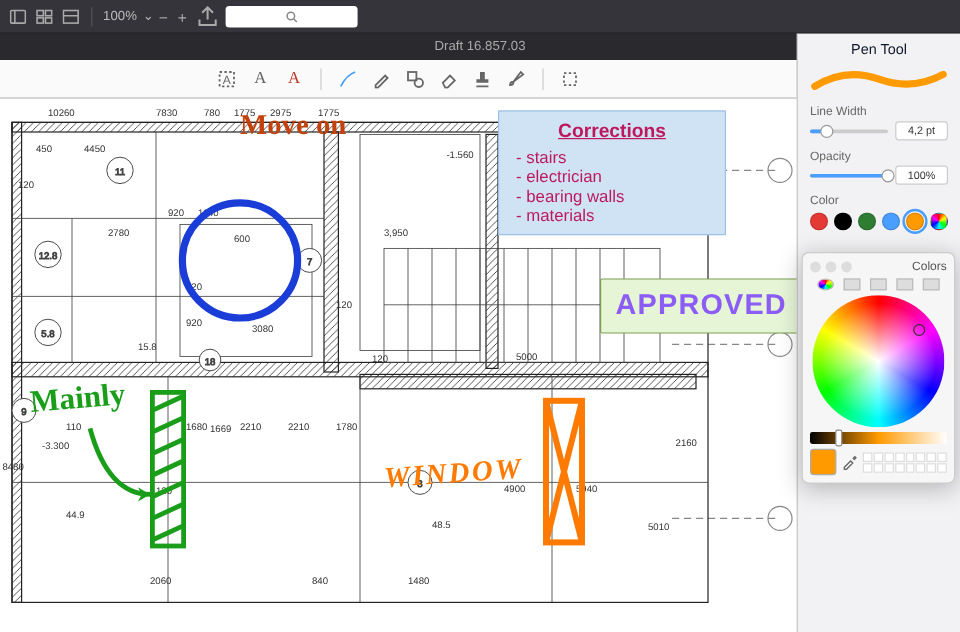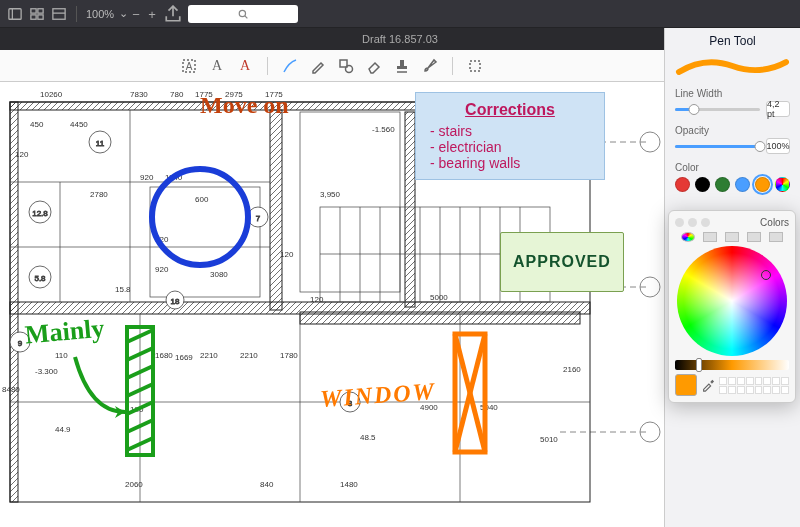--- a/index.html
+++ b/index.html
@@ -27,35 +27,35 @@
 .ts-icon svg{width:16px;height:16px;stroke:currentColor;fill:none;stroke-width:1.5}
 .ts-sep{width:1px;height:18px;background:#ccc}
 .canvas{position:absolute;top:82px;left:0;right:136px;bottom:0;background:#fff;overflow:hidden}
 .blueprint{position:absolute;inset:0;background:#fff}
 .blueprint svg{position:absolute;inset:0;width:100%;height:100%}
 .dim{font-size:8px;fill:#333;font-family:Arial}
 .annot{position:absolute;font-family:"Comic Sans MS","Marker Felt",cursive;font-weight:bold}
 .move-on{color:#c2410c;font-size:24px;left:200px;top:10px}
 .mainly{color:#1a9e1a;font-size:26px;left:25px;top:235px;transform:rotate(-5deg)}
 .window-l{color:#ff7a00;font-size:24px;left:320px;top:300px;transform:rotate(-4deg);font-style:italic;letter-spacing:2px}
-.approved{left:500px;top:150px;background:#e6f5d6;border:1px solid #7aa050;color:#14532d;font-family:Arial;font-size:16px;font-weight:bold;padding:20px 12px;letter-spacing:1px;border-radius:2px}
+.approved{left:500px;top:150px;background:#e6f5d6;border:1px solid #7aa050;color:#8b5cf6;font-family:Arial;font-size:24px;font-weight:bold;padding:8px 12px;letter-spacing:1px;border-radius:2px}
 .note{position:absolute;left:415px;top:10px;width:190px;background:#cfe3f5;border:1px solid #9ec2e3;padding:8px 10px;font-family:"Comic Sans MS",cursive;color:#be185d;font-size:14px}
 .note .hdr{text-decoration:underline;font-weight:bold;margin-bottom:4px;font-size:16px;text-align:center}
 .note ul{list-style:none;padding-left:4px}
 .note li:before{content:"- ";}
 .sidebar{position:absolute;top:28px;right:0;width:136px;bottom:0;background:#f2f2f4;border-left:1px solid #ccc;font-size:11px;padding:6px 10px;color:#333}
 .sidebar .title{text-align:center;font-size:12px;margin-bottom:4px;color:#0f172a}
 .stroke-prev{height:28px;margin:4px 0 8px;position:relative}
 .stroke-prev svg{width:100%;height:100%}
 .field-l{font-size:10px;color:#666;margin-bottom:2px}
 .slider-row{display:flex;align-items:center;gap:6px;margin-bottom:8px}
 .slider{flex:1;height:3px;background:#ccc;border-radius:2px;position:relative}
 .slider .track{position:absolute;height:100%;background:#4a9eff;border-radius:2px}
 .slider .thumb{position:absolute;top:-4px;width:11px;height:11px;background:#fff;border:1px solid #999;border-radius:50%;transform:translateX(-50%)}
-.val-box{width:24px;height:16px;background:#fff;border:1px solid #ccc;border-radius:3px;font-size:9px;display:flex;align-items:center;justify-content:center;color:#333}
+.val-box{width:44px;height:16px;background:#fff;border:1px solid #ccc;border-radius:3px;font-size:9px;display:flex;align-items:center;justify-content:center;color:#333}
 .color-row{display:flex;gap:5px;margin-top:4px;align-items:center}
 .sw{width:15px;height:15px;border-radius:50%;cursor:pointer;border:1px solid rgba(0,0,0,.15)}
 .sw.sel{outline:2px solid #4a9eff;outline-offset:1px}
 .sw.wheel{background:conic-gradient(red,yellow,lime,cyan,blue,magenta,red)}
 .colorpanel{position:absolute;top:210px;right:4px;width:128px;background:#f6f6f6;border:1px solid #ccc;border-radius:6px;box-shadow:0 4px 20px rgba(0,0,0,.25);padding:6px;z-index:10}
 .cp-top{display:flex;align-items:center;gap:4px;margin-bottom:4px}
 .cp-dot{width:9px;height:9px;border-radius:50%;background:#ddd}
 .cp-title{flex:1;text-align:right;font-size:10px;color:#555}
 .cp-modes{display:flex;justify-content:center;gap:8px;margin-bottom:4px}
 .cp-modes .m{width:14px;height:10px;background:#ddd;border:1px solid #bbb;cursor:pointer}
@@ -324,20 +324,21 @@
   <div class="annot mainly">Mainly</div>
   <div class="annot window-l">WINDOW</div>
   <div class="annot approved">APPROVED</div>
 
   <div class="note">
     <div class="hdr">Corrections</div>
     <ul>
       <li>stairs</li>
       <li>electrician</li>
       <li>bearing walls</li>
+      <li>materials</li>
     </ul>
   </div>
 </div>
 
 <div class="sidebar">
   <div class="title">Pen Tool</div>
   <div class="stroke-prev">
     <svg viewBox="0 0 116 28">
         <path d="M4 20 Q30 4 58 14 T112 10" stroke="#ff9a00" stroke-width="6" fill="none" stroke-linecap="round"></path>
       </svg>

